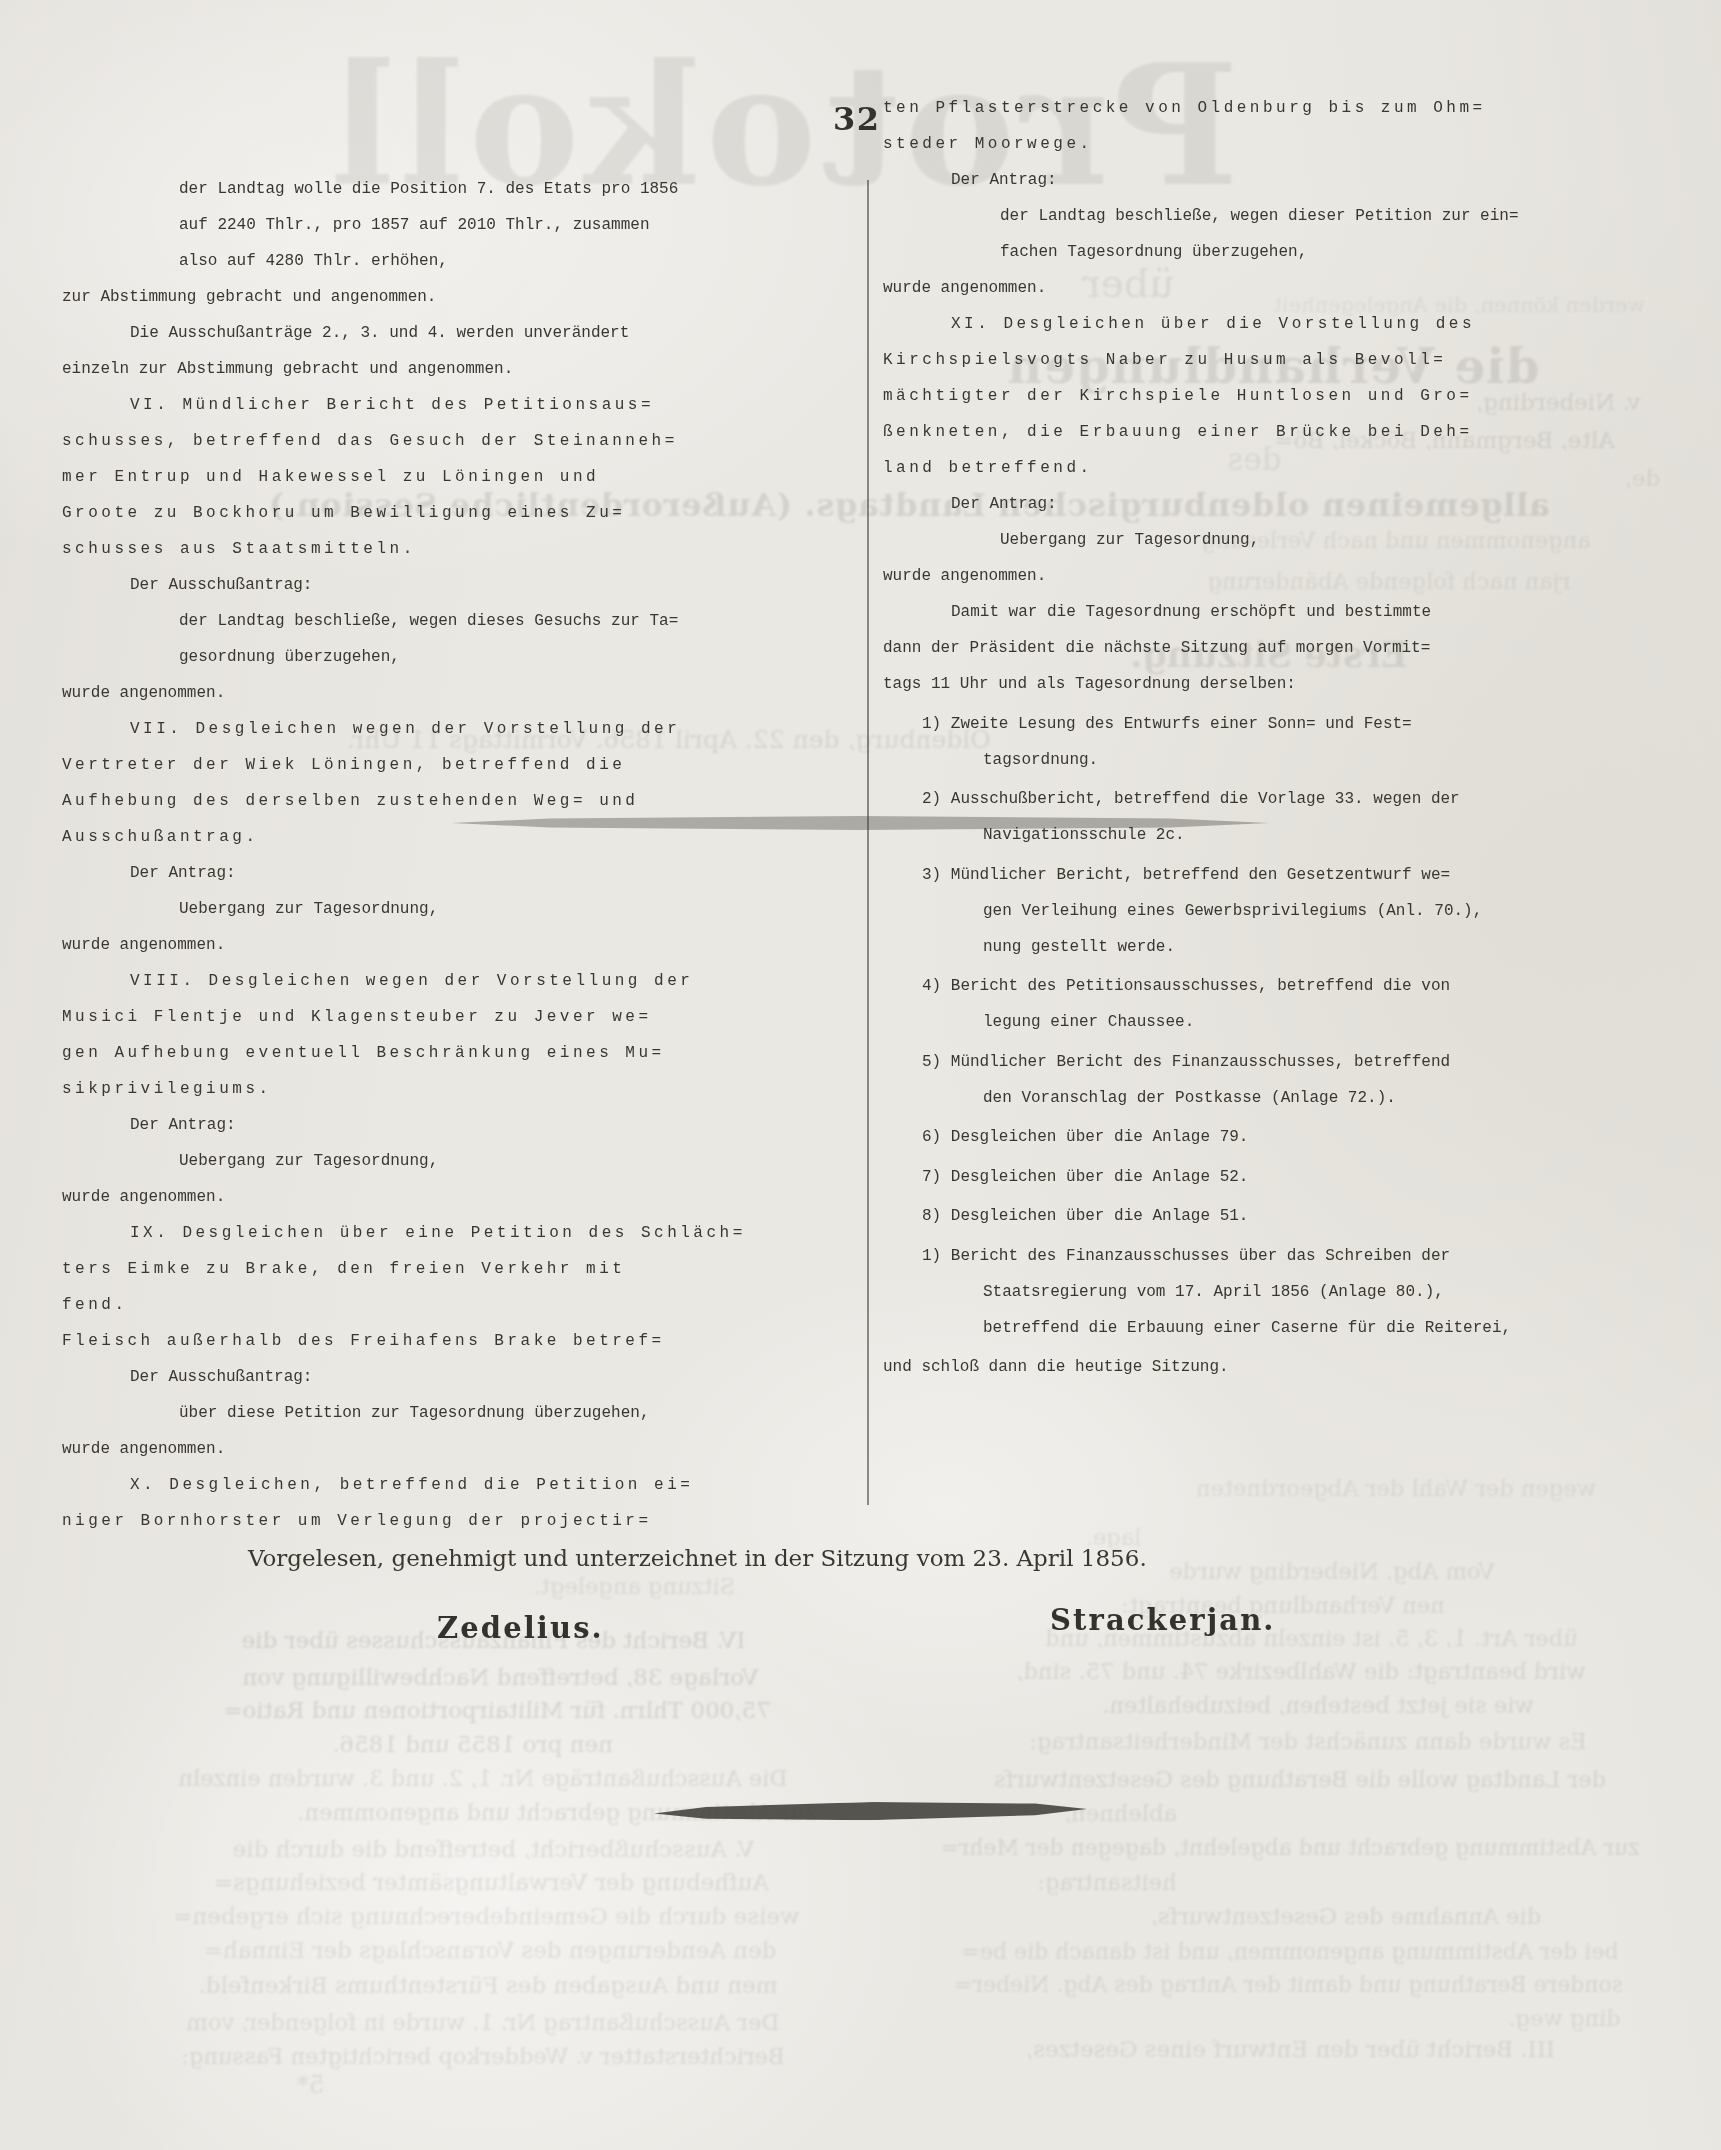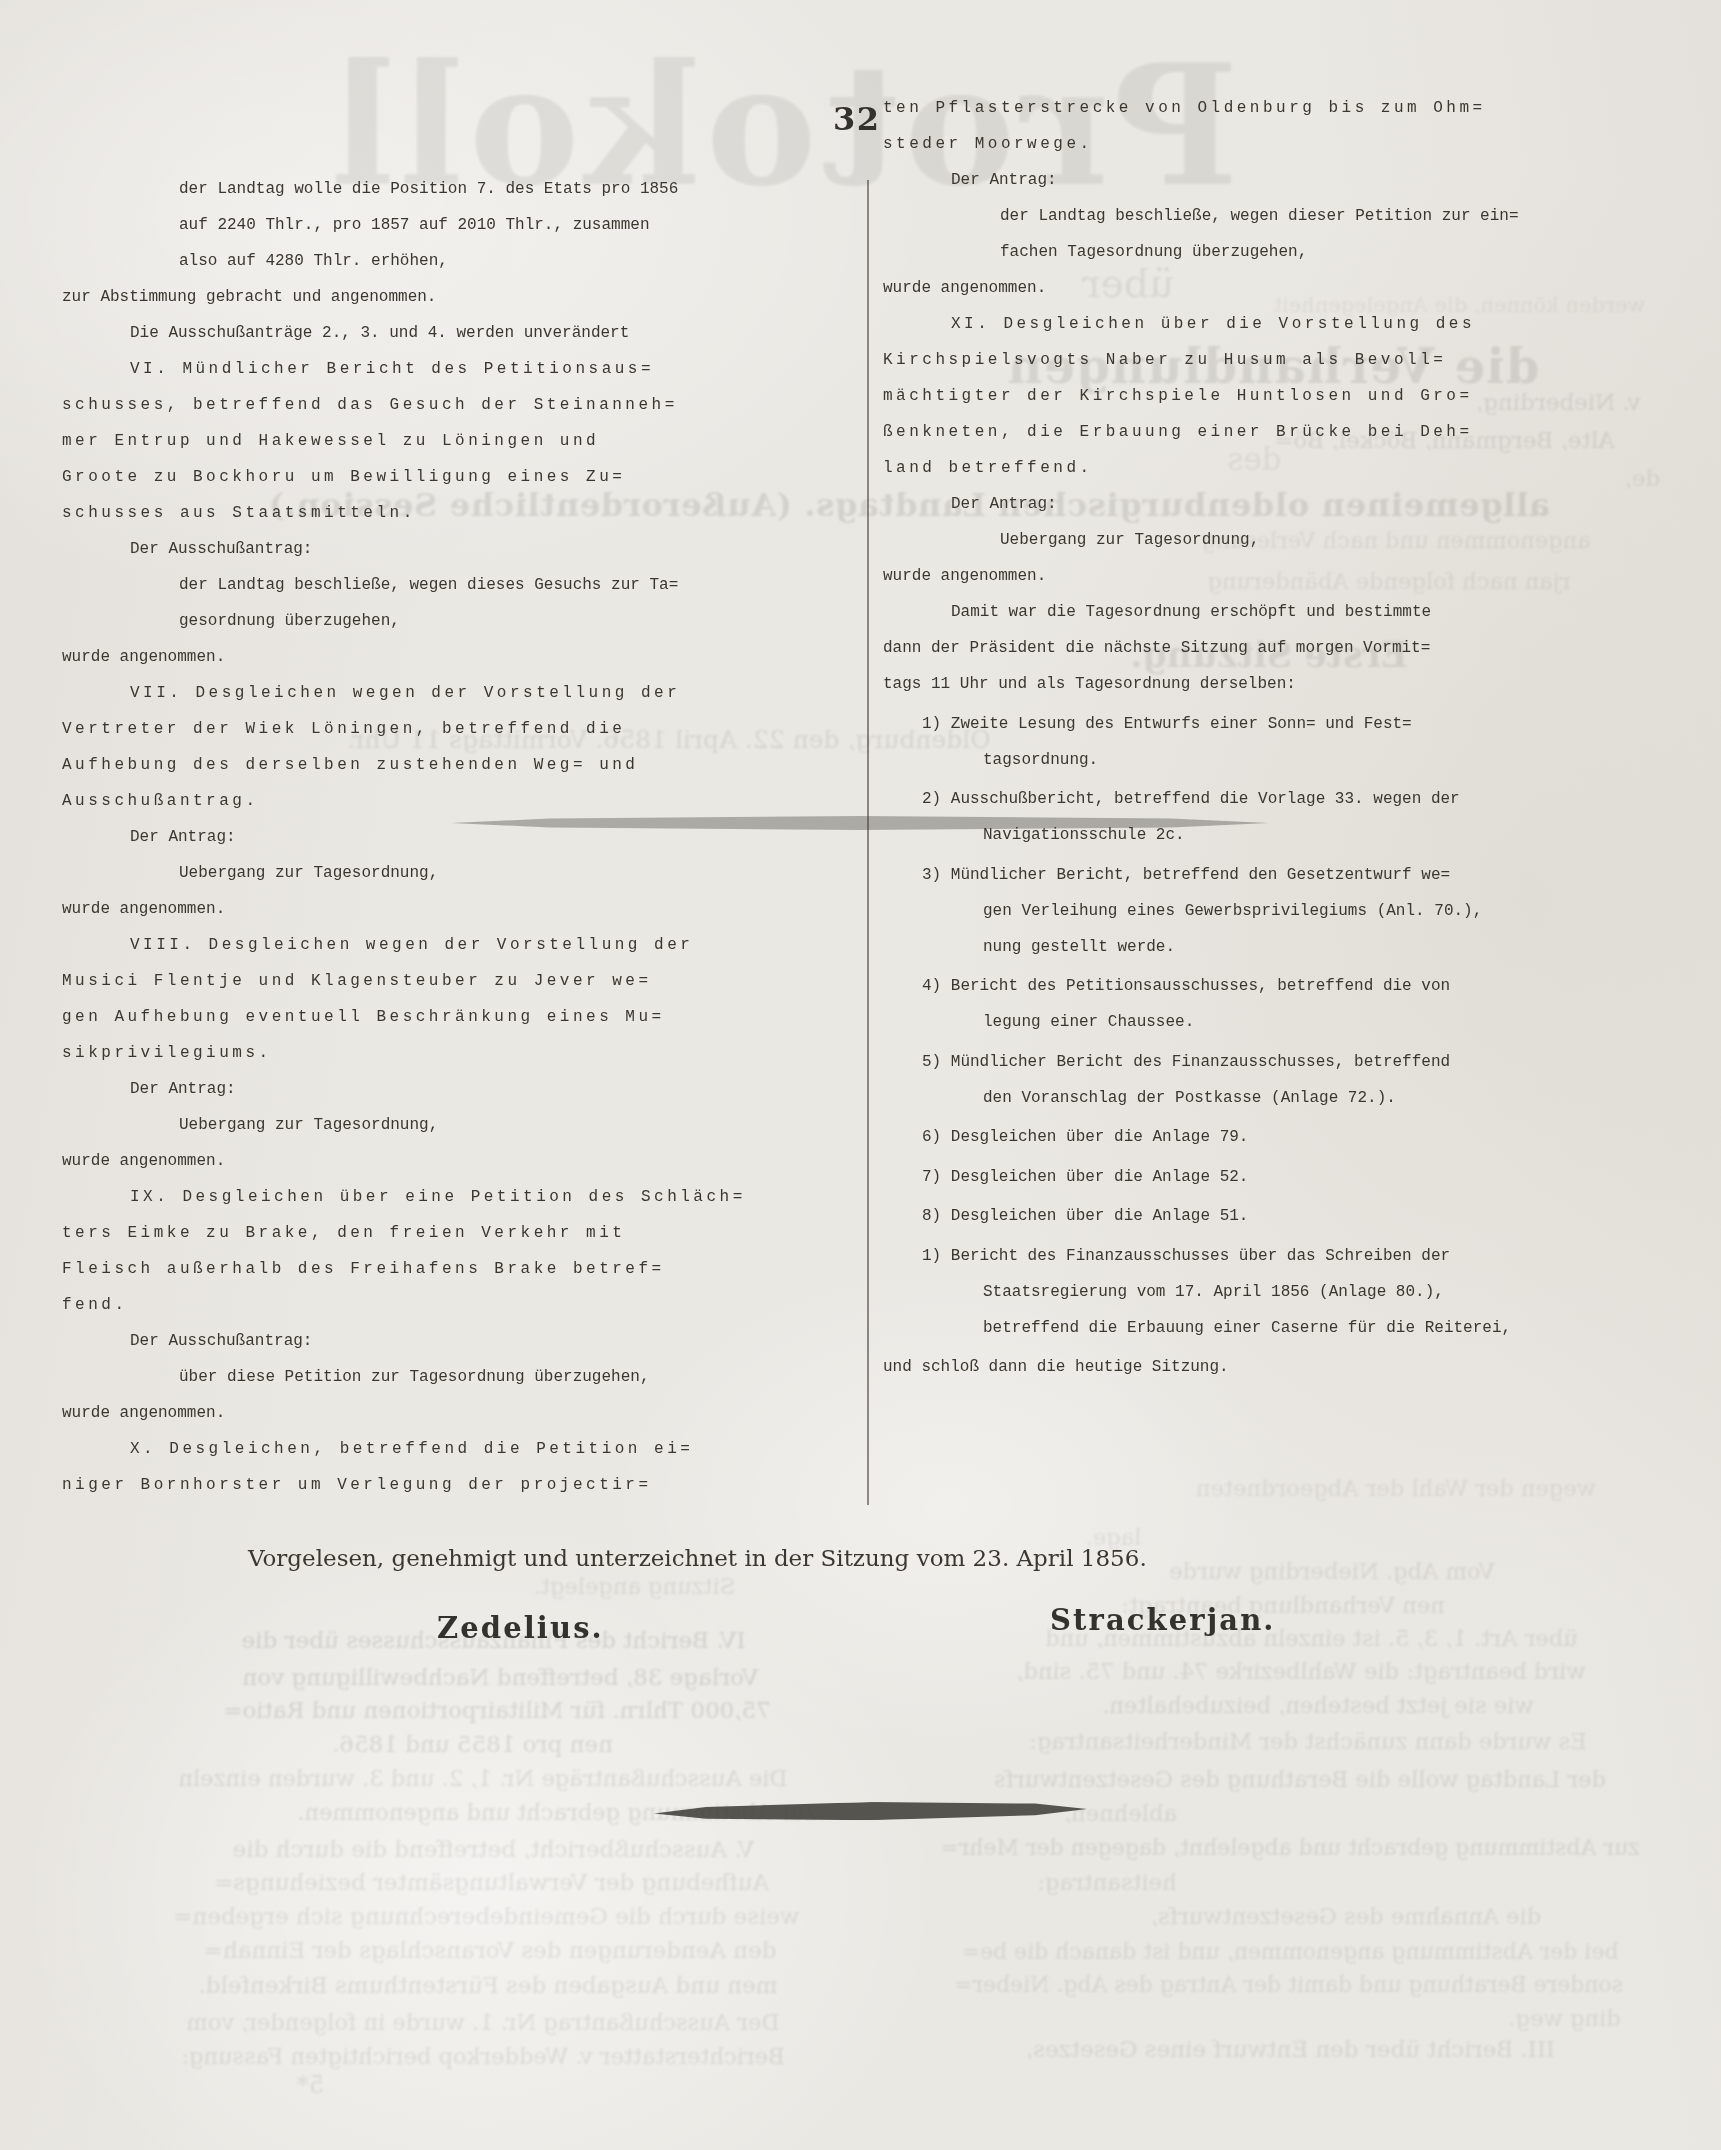--- a/index.html
+++ b/index.html
@@ -106,20 +106,21 @@
   <div class="gutter-rule"></div>
 
   <div class="page-number">32</div>
 
   <div class="col left">
       <div class="line q">der Landtag wolle die Position 7. des Etats pro 1856</div>
       <div class="line q">auf 2240 Thlr., pro 1857 auf 2010 Thlr., zusammen</div>
       <div class="line q">also auf 4280 Thlr. erhöhen,</div>
       <div class="line f">zur Abstimmung gebracht und angenommen.</div>
       <div class="line p">Die Ausschußanträge 2., 3. und 4. werden unverändert</div>
+      <div class="line f">einzeln zur Abstimmung gebracht und angenommen.</div>
       <div class="line sp">VI. Mündlicher Bericht des Petitionsaus=</div>
       <div class="line s">schusses, betreffend das Gesuch der Steinanneh=</div>
       <div class="line s">mer Entrup und Hakewessel zu Löningen und</div>
       <div class="line s">Groote zu Bockhoru um Bewilligung eines Zu=</div>
       <div class="line s">schusses aus Staatsmitteln.</div>
       <div class="line p">Der Ausschußantrag:</div>
       <div class="line q">der Landtag beschließe, wegen dieses Gesuchs zur Ta=</div>
       <div class="line q">gesordnung überzugehen,</div>
       <div class="line f">wurde angenommen.</div>
       <div class="line sp">VII. Desgleichen wegen der Vorstellung der</div>
@@ -131,22 +132,22 @@
       <div class="line f">wurde angenommen.</div>
       <div class="line sp">VIII. Desgleichen wegen der Vorstellung der</div>
       <div class="line s">Musici Flentje und Klagensteuber zu Jever we=</div>
       <div class="line s">gen Aufhebung eventuell Beschränkung eines Mu=</div>
       <div class="line s">sikprivilegiums.</div>
       <div class="line p">Der Antrag:</div>
       <div class="line q">Uebergang zur Tagesordnung,</div>
       <div class="line f">wurde angenommen.</div>
       <div class="line sp">IX. Desgleichen über eine Petition des Schläch=</div>
       <div class="line s">ters Eimke zu Brake, den freien Verkehr mit</div>
+      <div class="line s">fend.</div>
       <div class="line s">Fleisch außerhalb des Freihafens Brake betref=</div>
-      <div class="line s">fend.</div>
       <div class="line p">Der Ausschußantrag:</div>
       <div class="line q">über diese Petition zur Tagesordnung überzugehen,</div>
       <div class="line f">wurde angenommen.</div>
       <div class="line sp">X. Desgleichen, betreffend die Petition ei=</div>
       <div class="line s">niger Bornhorster um Verlegung der projectir=</div>
     </div>
 
   <div class="col right">
       <div class="line s">ten Pflasterstrecke von Oldenburg bis zum Ohm=</div>
       <div class="line s">steder Moorwege.</div>

